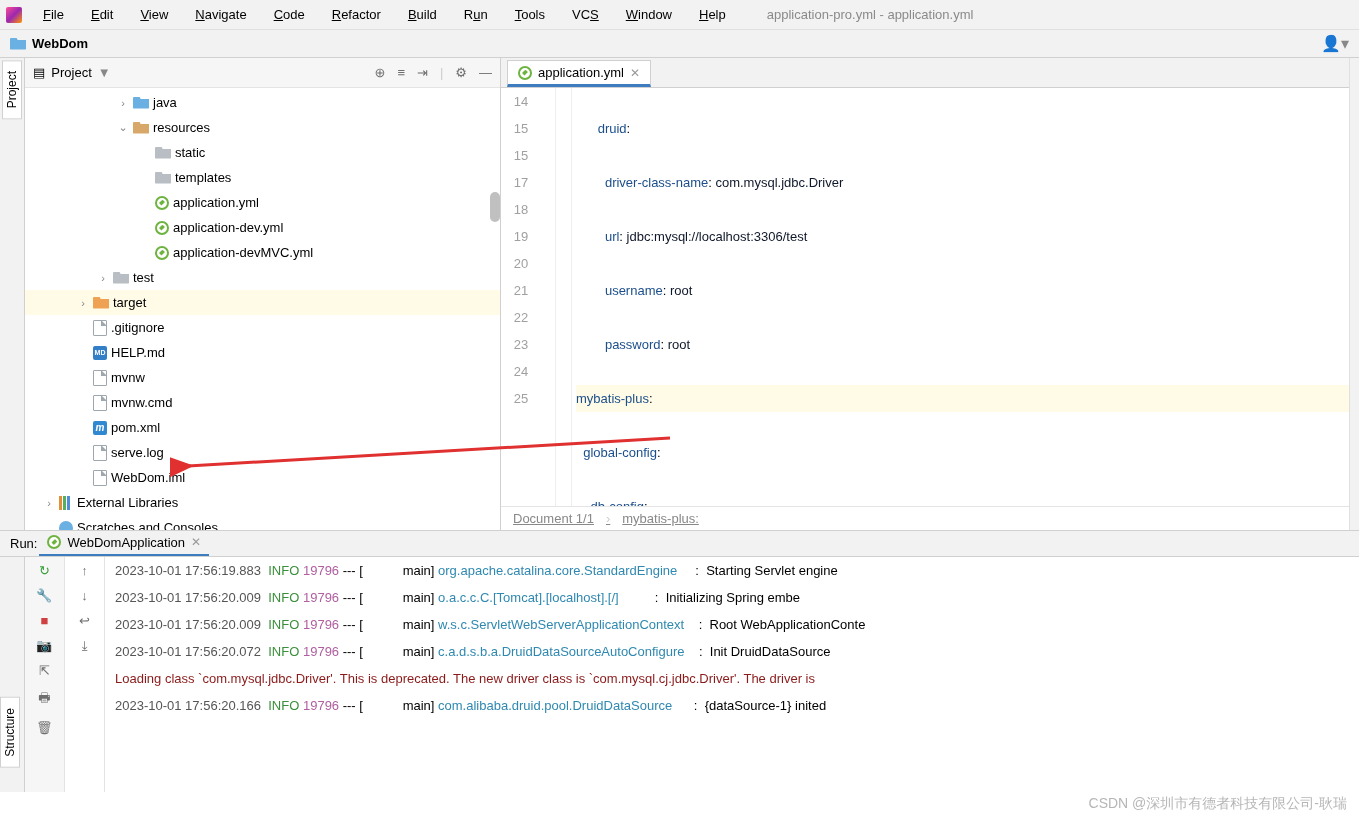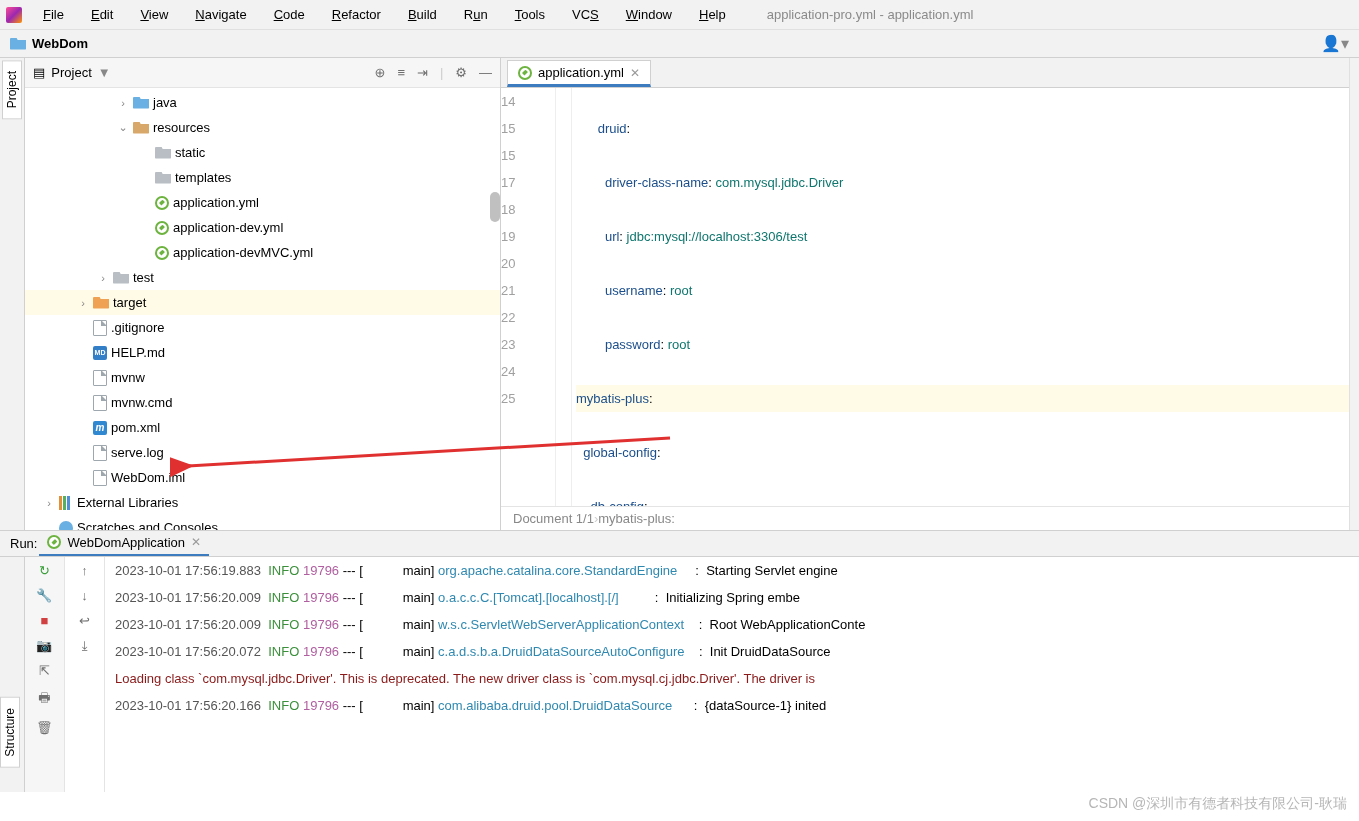--- a/index.html
+++ b/index.html
@@ -33,28 +33,28 @@
 .spring-icon::after { content: ""; position: absolute; inset: 2px; border-radius: 50%; background: #6db33f; clip-path: polygon(60% 0,100% 40%,40% 100%,0 60%); }
 .m-icon { width: 14px; height: 14px; background: #2f88d0; color: #fff; font-size: 10px; font-weight: bold; font-style: italic; display: inline-flex; align-items: center; justify-content: center; border-radius: 2px; }
 .md-icon { width: 14px; height: 14px; background: #327fc7; color: #fff; font-size: 7px; font-weight: bold; display: inline-flex; align-items: center; justify-content: center; border-radius: 2px; }
 .lib-icon { width: 14px; height: 14px; display: inline-flex; }
 .lib-icon span { width: 3px; height: 14px; margin-right: 1px; }
 .editor-pane { flex: 1; display: flex; flex-direction: column; }
 .tabs { height: 30px; display: flex; align-items: flex-end; background: #f2f2f2; border-bottom: 1px solid #d0d0d0; padding-left: 6px; }
 .tab { height: 27px; display: flex; align-items: center; gap: 6px; padding: 0 10px; background: #fff; border: 1px solid #d0d0d0; border-bottom: 3px solid #3d7dbf; font-size: 14px; }
 .tab .close { color: #999; font-size: 12px; }
 .code-area { flex: 1; display: flex; font-family: Consolas, monospace; font-size: 15px; line-height: 27px; overflow: hidden; }
-.gutter { width: 55px; text-align: left; color: #a0a0a0; padding-right: 14px; background: #fff; border-right: 1px solid #eee; }
+.gutter { width: 55px; text-align: center; color: #a0a0a0; padding-right: 14px; background: #fff; border-right: 1px solid #eee; }
 .fold-col { width: 16px; border-right: 1px solid #eee; }
 .code { flex: 1; white-space: pre; padding-left: 4px; position: relative; }
 .code .row { height: 27px; }
 .code .hl { background: #fffbe6; }
-.str { color: #0f766e; }
+.str { color: #0f172a; }
 .prop { color: #1c4f8b; }
-.crumbs { height: 24px; border-top: 1px solid #e4e4e4; display: flex; align-items: center; padding: 0 12px; color: #888; gap: 0; font-size: 13px; }
+.crumbs { height: 24px; border-top: 1px solid #e4e4e4; display: flex; align-items: center; padding: 0 12px; color: #888; gap: 12px; font-size: 13px; text-decoration: underline; }
 .crumbs .sep { color: #ccc; }
 .run-tab-bar { height: 27px; background: #f2f2f2; border-top: 1px solid #d0d0d0; border-bottom: 1px solid #d0d0d0; display: flex; align-items: center; padding-left: 10px; gap: 2px; }
 .run-tab-bar .run-lbl { font-size: 13px; }
 .run-tab-bar .run-tab { display: flex; align-items: flex-start; gap: 6px; padding: 4px 8px; border-bottom: 2px solid #3d7dbf; font-size: 14px; }
 .run-body { display: flex; height: 235px; }
 .run-left { width: 25px; background: #f2f2f2; border-right: 1px solid #d0d0d0; }
 .run-tools { width: 40px; background: #f6f6f6; border-right: 1px solid #e4e4e4; display: flex; flex-direction: column; align-items: center; gap: 10px; padding-top: 6px; color: #6e6e6e; font-size: 15px; }
 .run-tools .stop { color: #d04040; }
 .run-tools .rerun { color: #3a9e3a; }
 .run-extra { width: 40px; background: #fff; border-right: 1px solid #e4e4e4; display: flex; flex-direction: column; align-items: center; gap: 10px; padding-top: 6px; color: #6e6e6e; font-size: 15px; }

